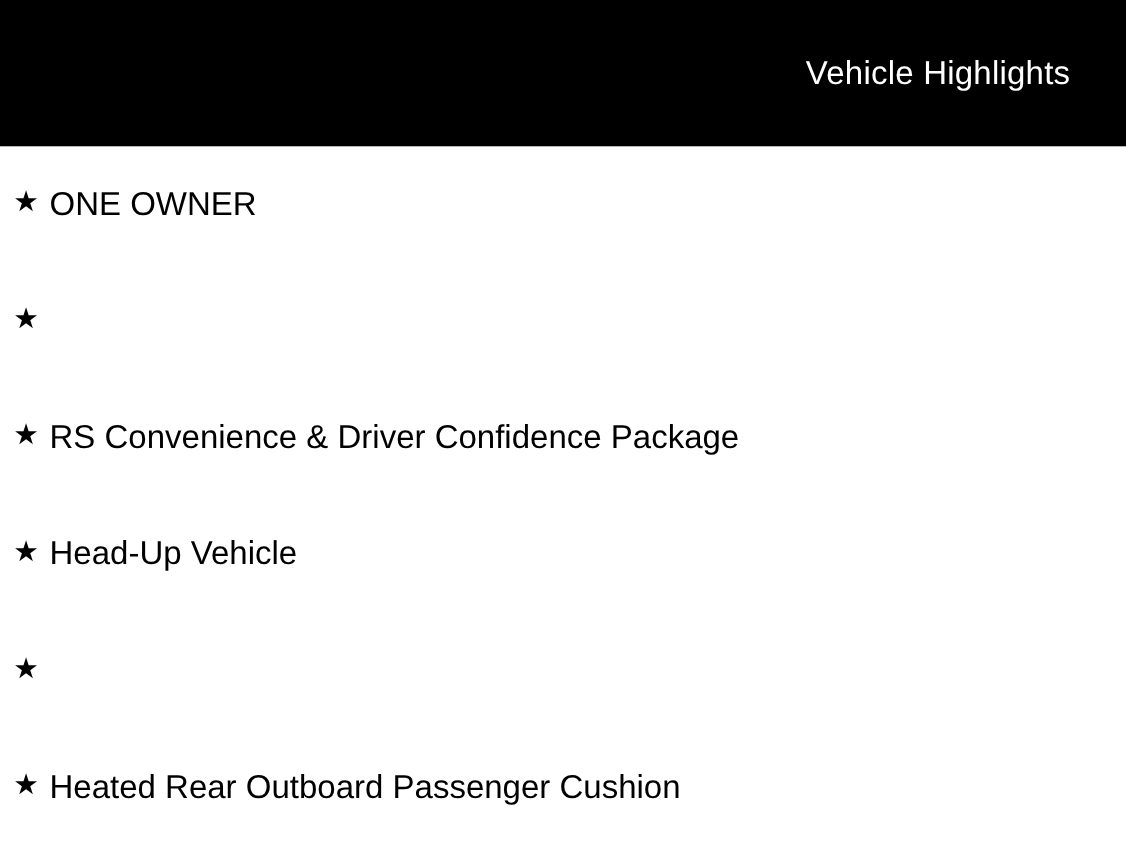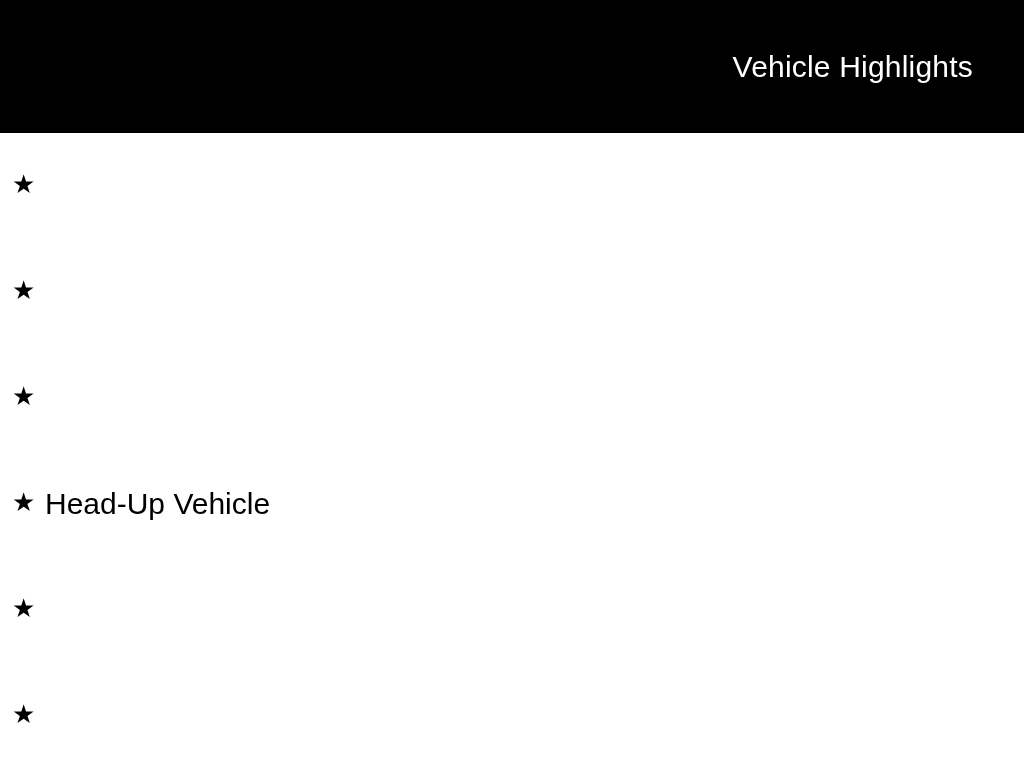--- a/index.html
+++ b/index.html
@@ -54,30 +54,33 @@
 </head>
 <body>
 
 <div class="header">
   <span class="header-title">Vehicle Highlights</span>
 </div>
 
 <ul class="highlights-list">
   <li class="highlight-item">
     <span class="star">★</span>
+    <span class="item-label">ONE OWNER</span>
   </li>
   <li class="highlight-item">
     <span class="star">★</span>
   </li>
   <li class="highlight-item">
     <span class="star">★</span>
+    <span class="item-label">RS Convenience &amp; Driver Confidence Package</span>
   </li>
   <li class="highlight-item">
     <span class="star">★</span>
     <span class="item-label">Head-Up Vehicle</span>
   </li>
   <li class="highlight-item">
     <span class="star">★</span>
   </li>
   <li class="highlight-item">
     <span class="star">★</span>
+    <span class="item-label">Heated Rear Outboard Passenger Cushion</span>
   </li>
 </ul>
 
 </body></html>

